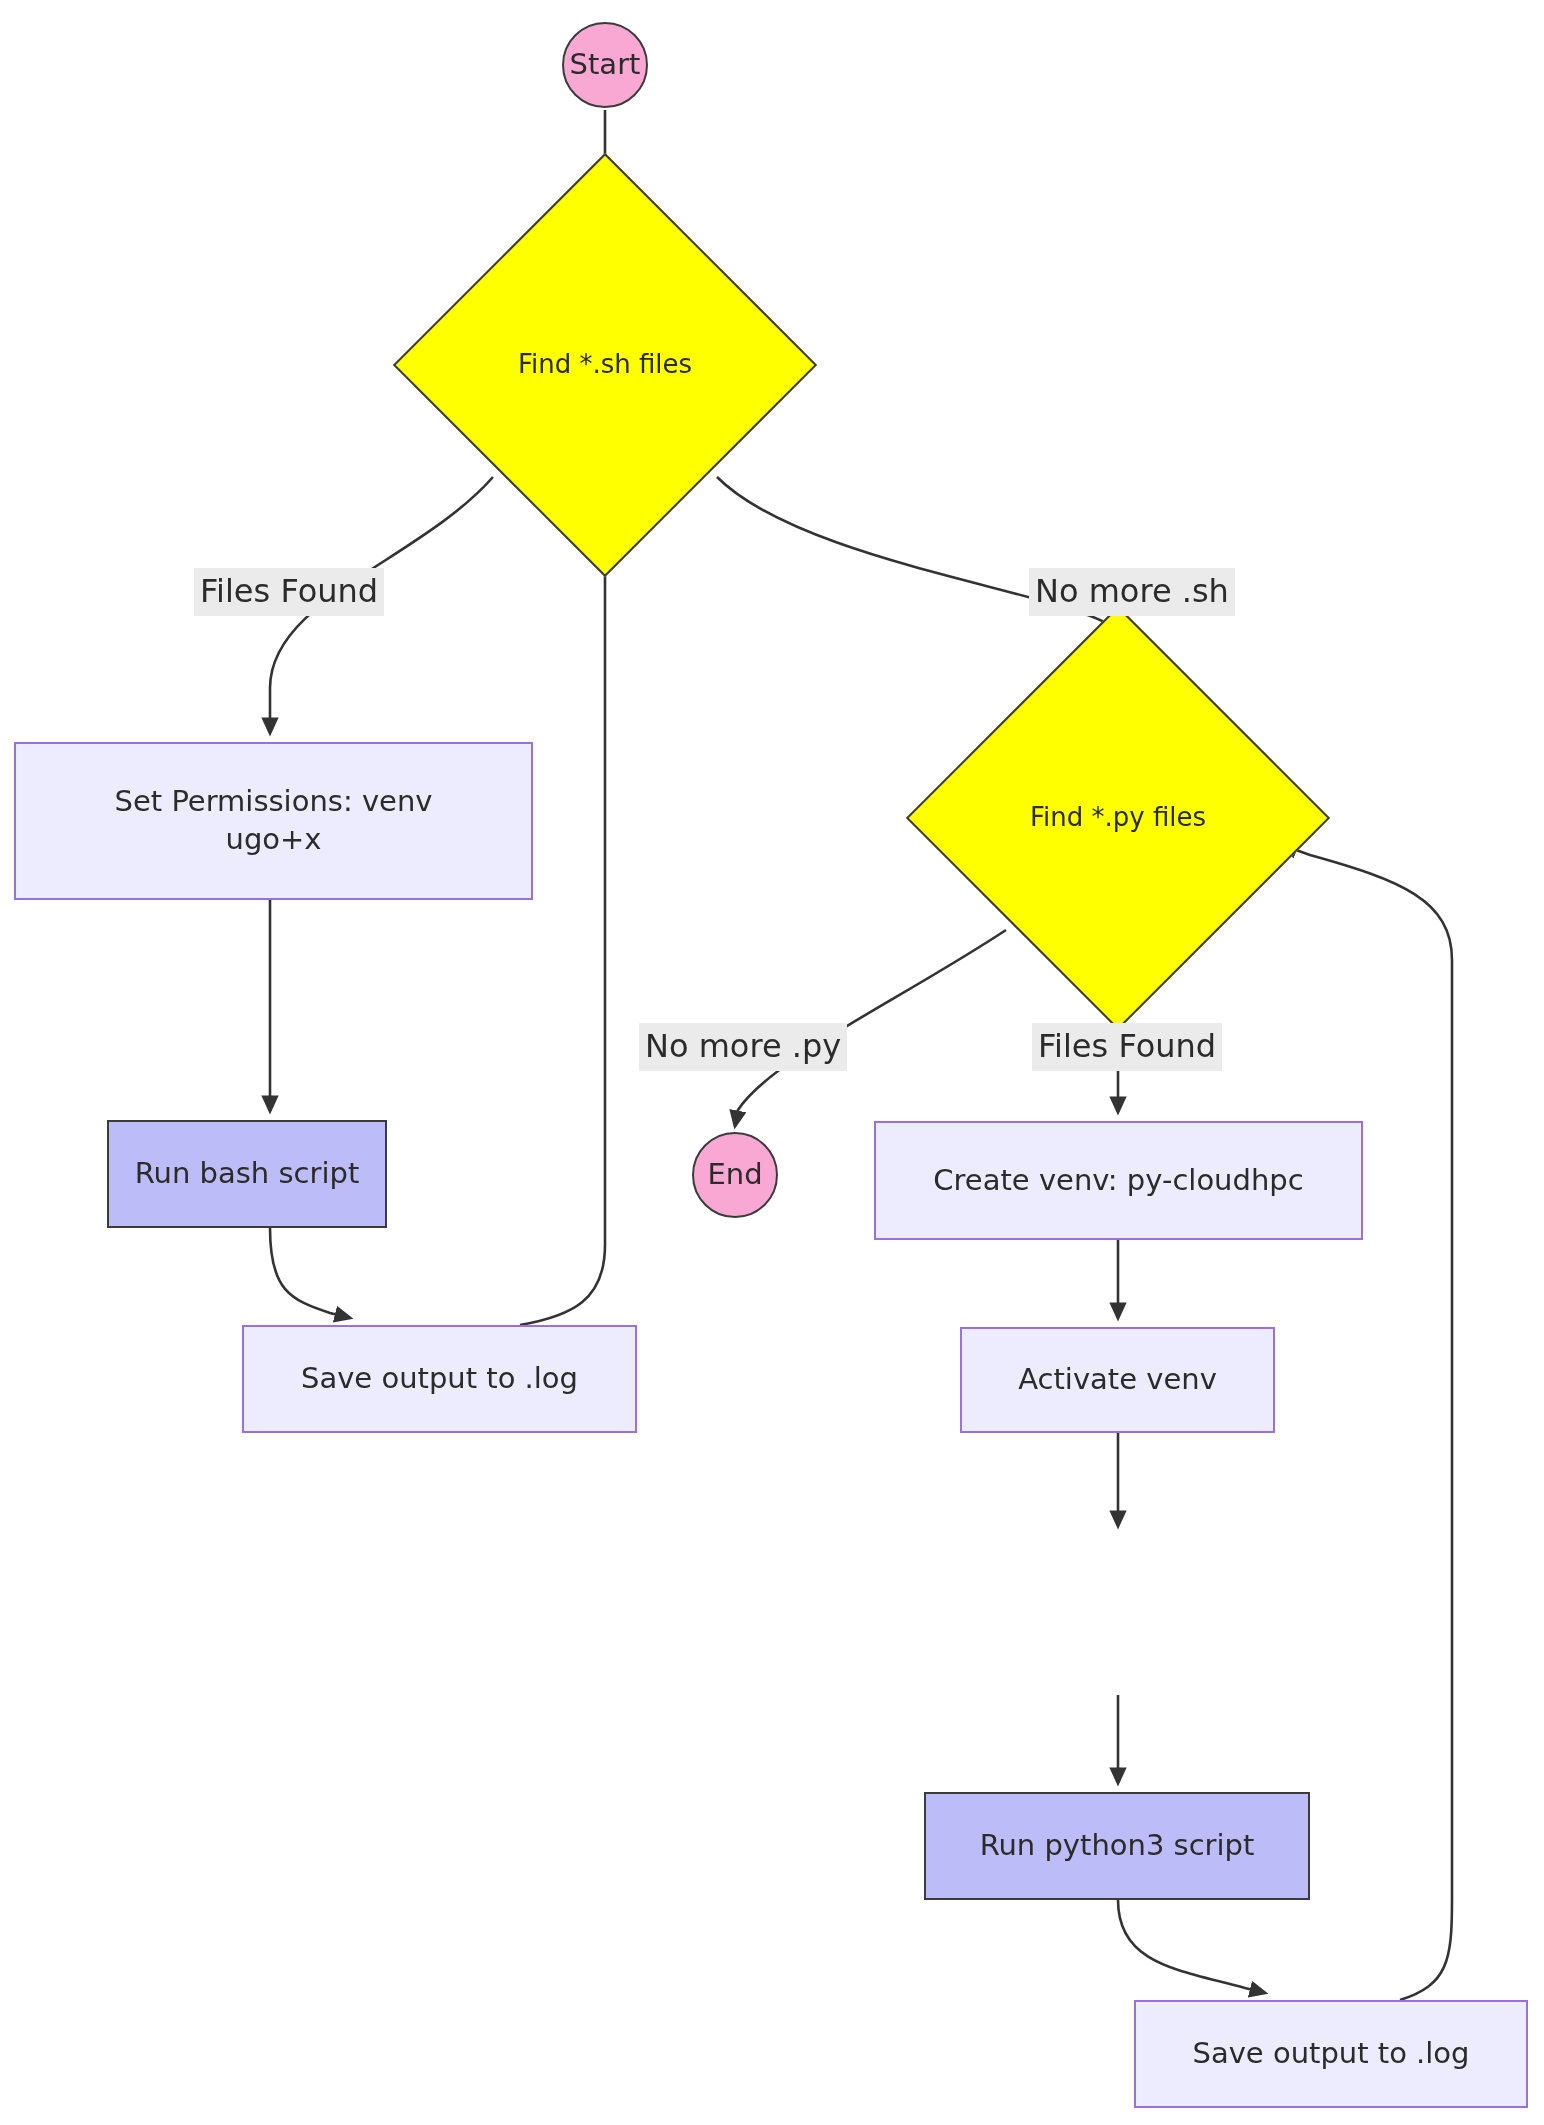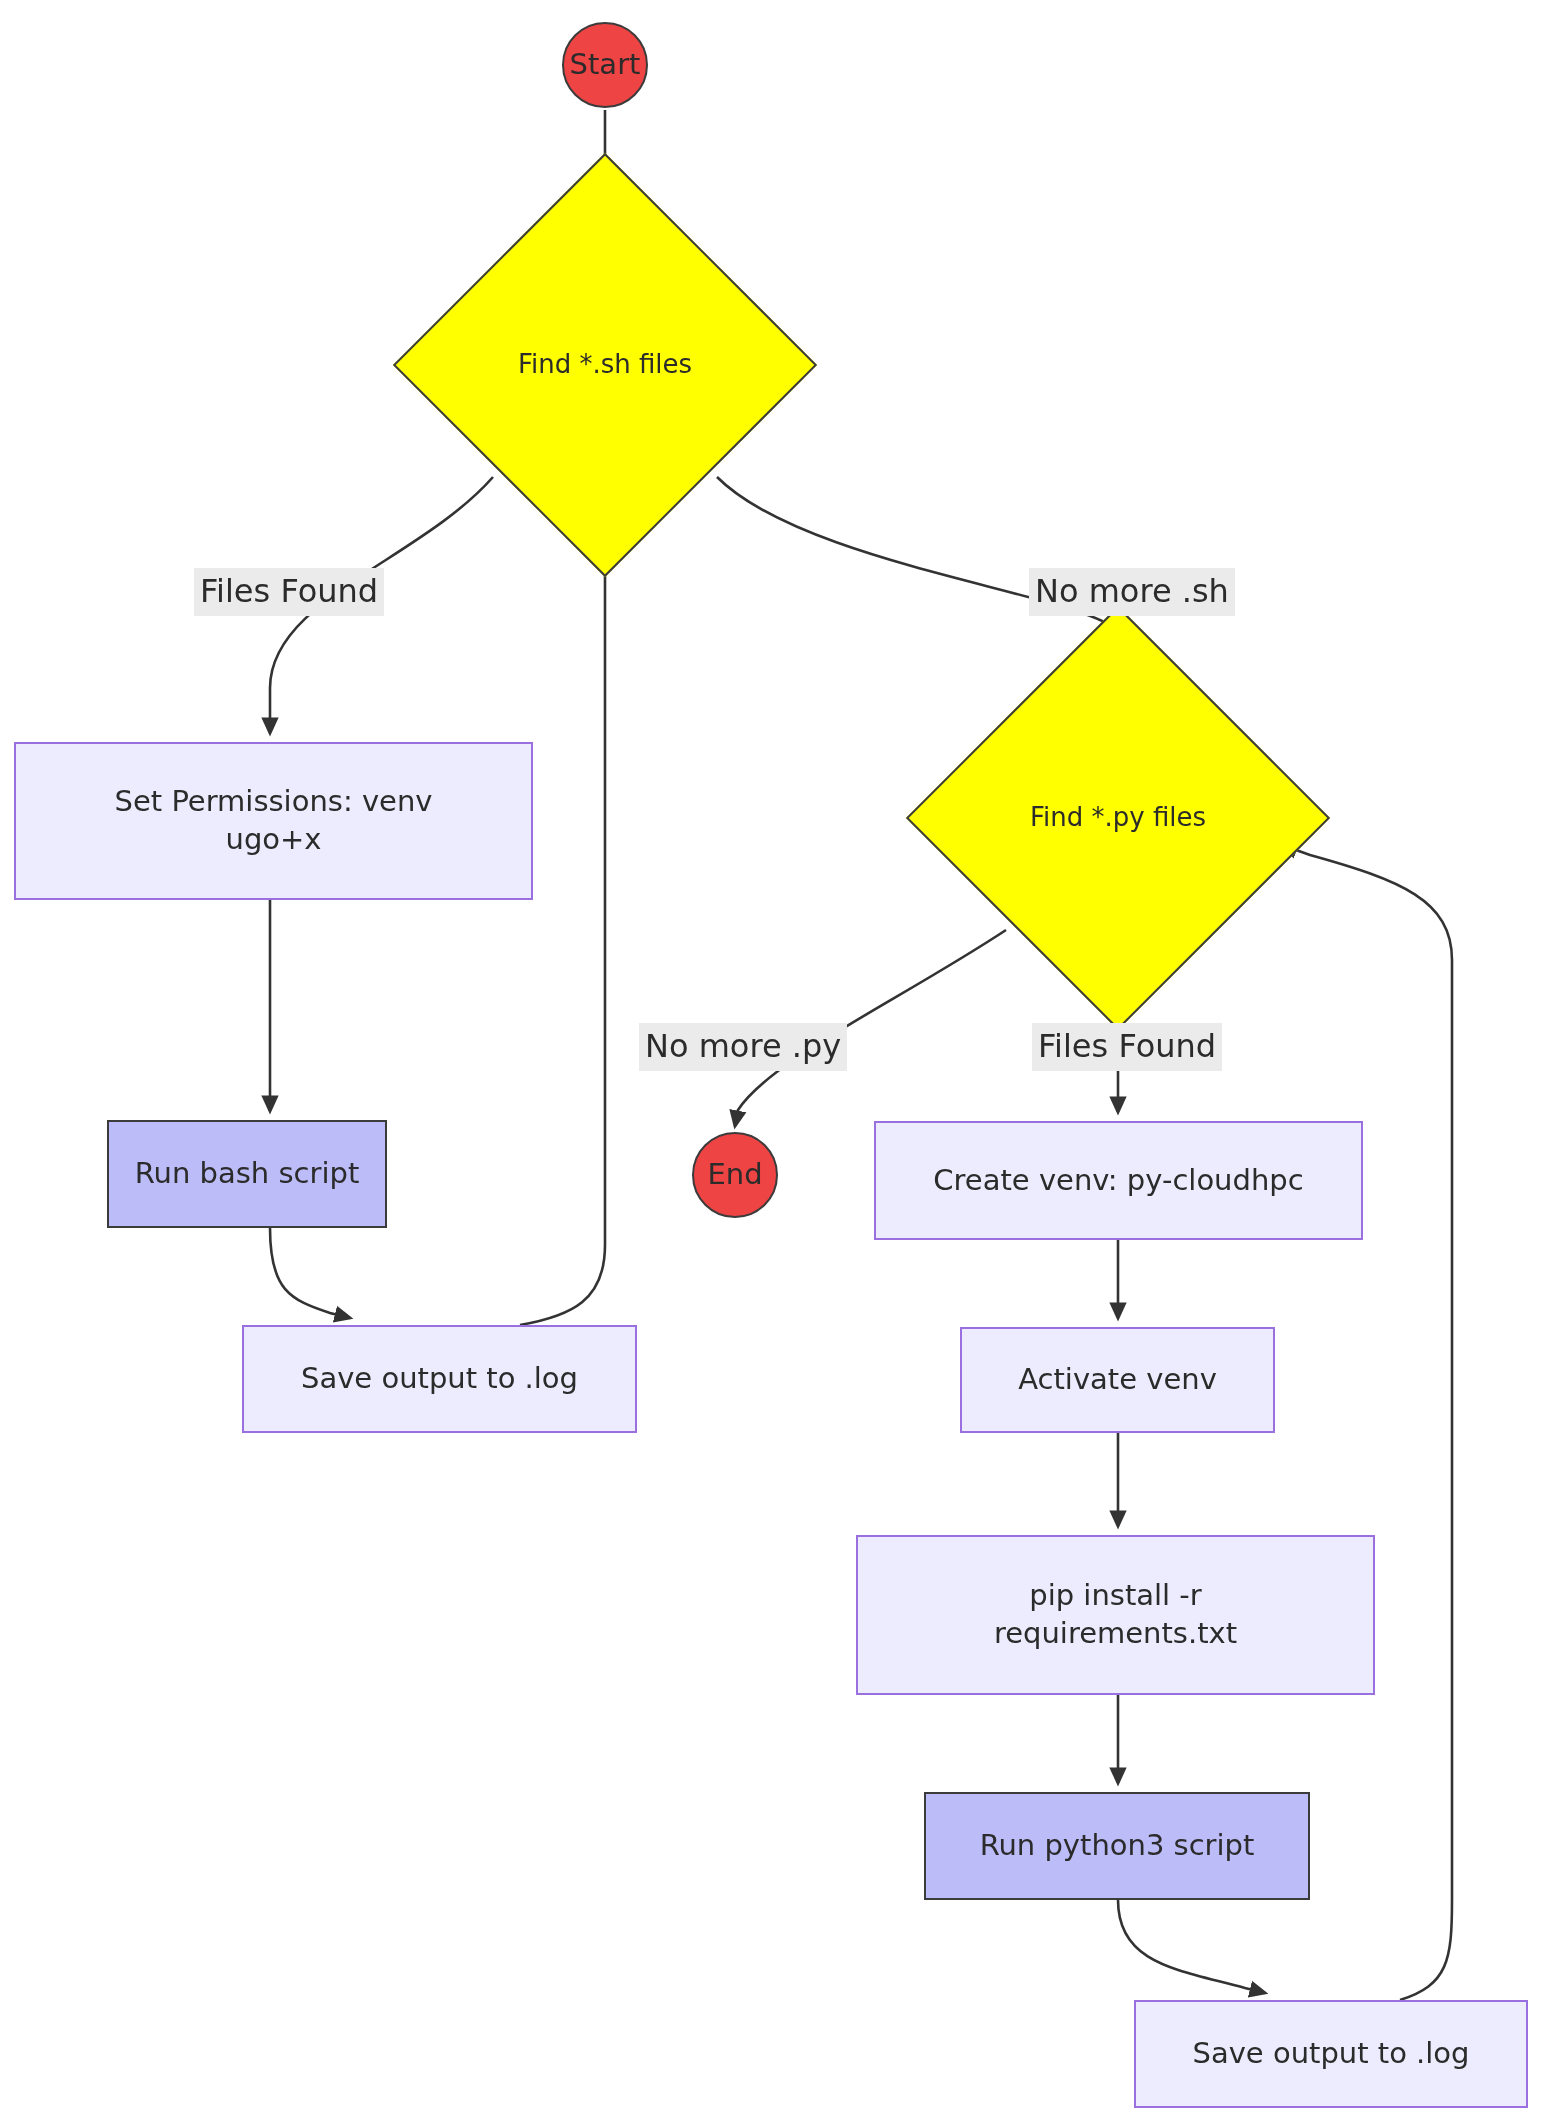--- a/index.html
+++ b/index.html
@@ -31,21 +31,21 @@
     display: flex;
     align-items: center;
     justify-content: center;
     text-align: center;
     color: #2b2b2b;
     line-height: 1.30;
   }
   
   .node.terminal {
     border-radius: 50%;
-    background: #ef4444;
+    background: #f9a8d4;
     border: 2.4px solid #3b3b3b;
     font-size: 29px;
   }
   
   .node.decision {
     background: transparent;
     border: none;
     font-size: 26px;
   }
   .node.decision .diamond-shape {
@@ -165,24 +165,20 @@
   </div>
 
   <div class="node process" style="left:242px; top:1325px; width:395px; height:108px;">
     <span class="node-text">Save output to .log</span>
   </div>
 
   <div class="node process" style="left:960px; top:1327px; width:315px; height:106px;">
     <span class="node-text">Activate venv</span>
   </div>
 
-  <div class="node process" style="left:856px; top:1535px; width:519px; height:160px;">
-    <span class="node-text">pip install -r
-requirements.txt</span>
-  </div>
 
   <div class="node emphasis" style="left:924px; top:1792px; width:386px; height:108px;">
     <span class="node-text">Run python3 script</span>
   </div>
 
   <div class="node process" style="left:1134px; top:2000px; width:394px; height:108px;">
     <span class="node-text">Save output to .log</span>
   </div>
 
   <div class="edge-label" style="left:194px; top:568px;">Files Found</div>

